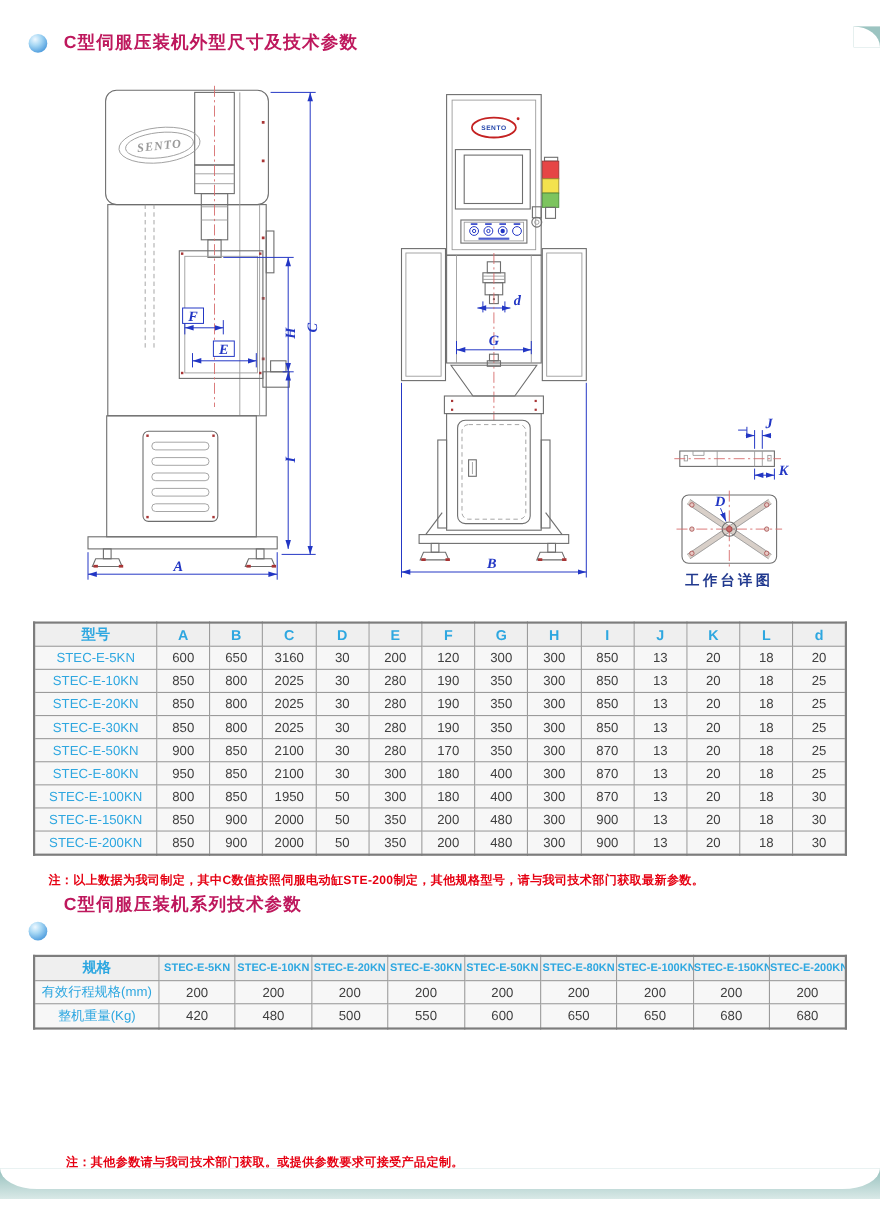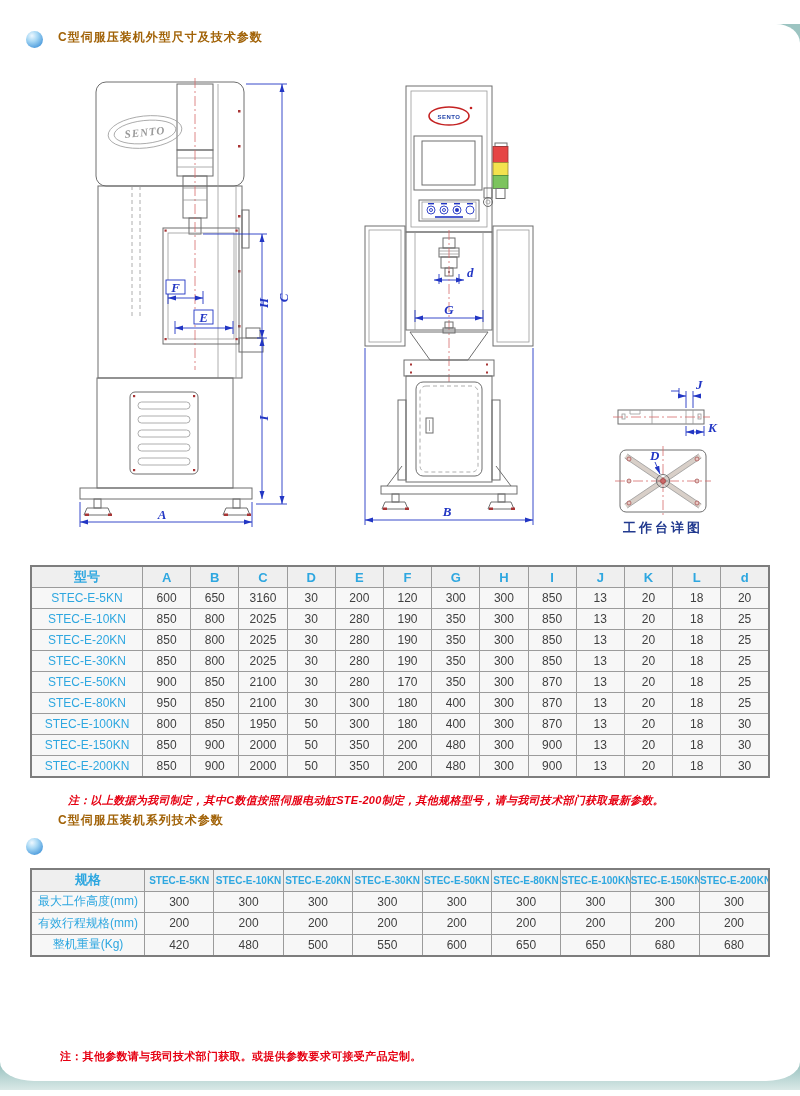--- a/index.html
+++ b/index.html
@@ -9,21 +9,21 @@
   }
   
   .corner-teal{position:absolute;right:0;top:24px;width:24px;height:19px;background:#9cc4c1;}
   .corner-white{position:absolute;right:0;top:24px;width:24px;height:19px;background:#fff;border-top-right-radius:24px 19px;}
   .footer-teal{position:absolute;left:0;top:1062px;width:800px;height:28px;background:linear-gradient(#94bfbc,#d9e9e7);}
   .footer-white{position:absolute;left:0;top:1062px;width:800px;height:19px;background:#fff;border-bottom-left-radius:34px 19px;border-bottom-right-radius:34px 19px;}
   .footer-below{position:absolute;left:0;top:1090px;width:800px;height:6px;background:#fff;}
   
   .bullet{position:absolute;width:17px;height:17px;border-radius:50%;
     background:radial-gradient(circle at 35% 28%,#eef8ff 0%,#a6d7f4 35%,#4e9cdd 78%,#2e7ac2 100%);}
-  .section-title{position:absolute;font-size:12px;font-weight:700;color:#a16207;letter-spacing:1px;}
+  .section-title{position:absolute;font-size:16px;font-weight:700;color:#be185d;letter-spacing:1px;}
   
   .tbl-wrap{position:absolute;left:30px;}
   table{border-collapse:collapse;width:740px;table-layout:fixed;border:2px solid #7d7d7d;}
   th,td{border:1px solid #9b9b9b;text-align:center;padding:0;height:20px;background:#f7f7f7;
     overflow:hidden;white-space:nowrap;font-size:12px;color:#3f3f3f;}
   th{background:#efefef;color:#2ea7e0;font-weight:700;font-size:13px;}
   td.rowhead{color:#2ea7e0;}
   #table1 th:first-child{width:110px;}
   #table1 td.rowhead{font-weight:400;}
   #table2 th{font-size:10px;}
@@ -473,21 +473,21 @@
           <td>900</td>
           <td>13</td>
           <td>20</td>
           <td>18</td>
           <td>30</td>
         </tr>
       </tbody>
     </table>
 </div>
 
-<div class="note" style="left:68px;top:793px;font-style:italic;">注：以上数据为我司制定，其中C数值按照伺服电动缸STE-200制定，其他规格型号，请与我司技术部门获取最新参数。</div>
+<div class="note" style="left:44px;top:793px;">注：以上数据为我司制定，其中C数值按照伺服电动缸STE-200制定，其他规格型号，请与我司技术部门获取最新参数。</div>
 
 <span class="bullet" style="left:26px;top:838px;"></span>
 <div class="section-title" style="left:58px;top:812px;">C型伺服压装机系列技术参数</div>
 
 <div class="tbl-wrap" style="top:868px;">
   <table id="table2">
       <thead>
         <tr>
           <th>规格</th>
           <th>STEC-E-5KN</th>
@@ -496,32 +496,20 @@
           <th>STEC-E-30KN</th>
           <th>STEC-E-50KN</th>
           <th>STEC-E-80KN</th>
           <th>STEC-E-100KN</th>
           <th>STEC-E-150KN</th>
           <th>STEC-E-200KN</th>
         </tr>
       </thead>
       <tbody>
         <tr>
-          <td class="rowhead">最大工作高度(mm)</td>
-          <td>300</td>
-          <td>300</td>
-          <td>300</td>
-          <td>300</td>
-          <td>300</td>
-          <td>300</td>
-          <td>300</td>
-          <td>300</td>
-          <td>300</td>
-        </tr>
-        <tr>
           <td class="rowhead">有效行程规格(mm)</td>
           <td>200</td>
           <td>200</td>
           <td>200</td>
           <td>200</td>
           <td>200</td>
           <td>200</td>
           <td>200</td>
           <td>200</td>
           <td>200</td>

